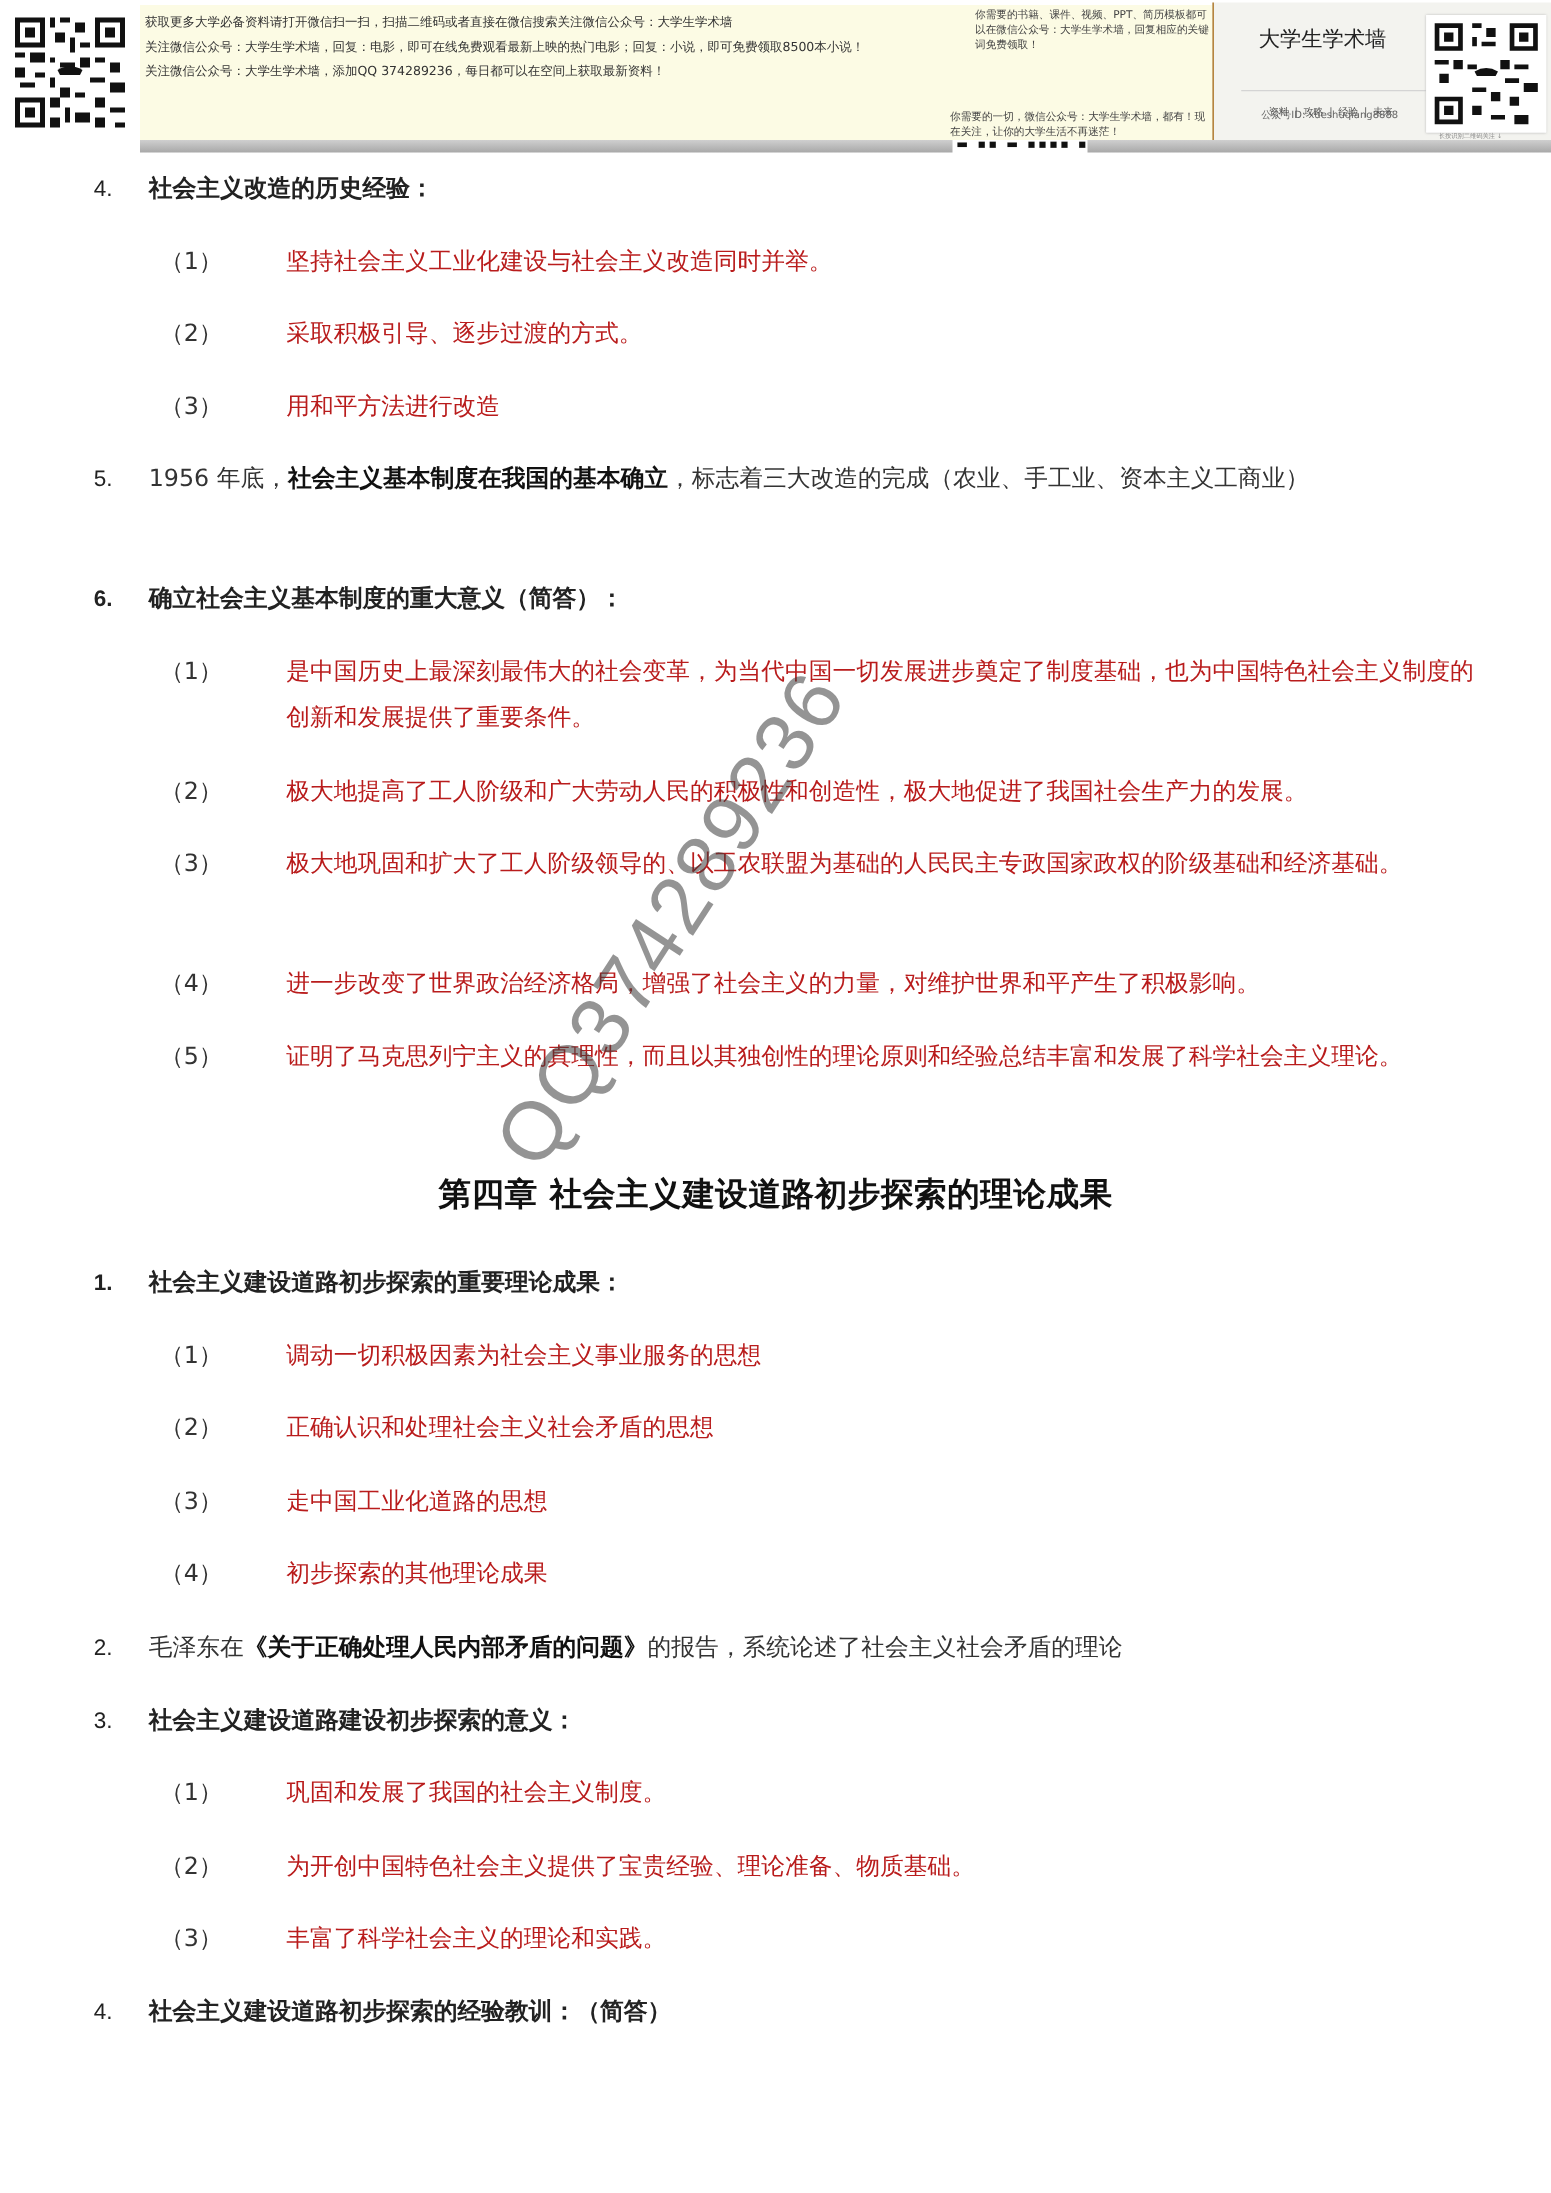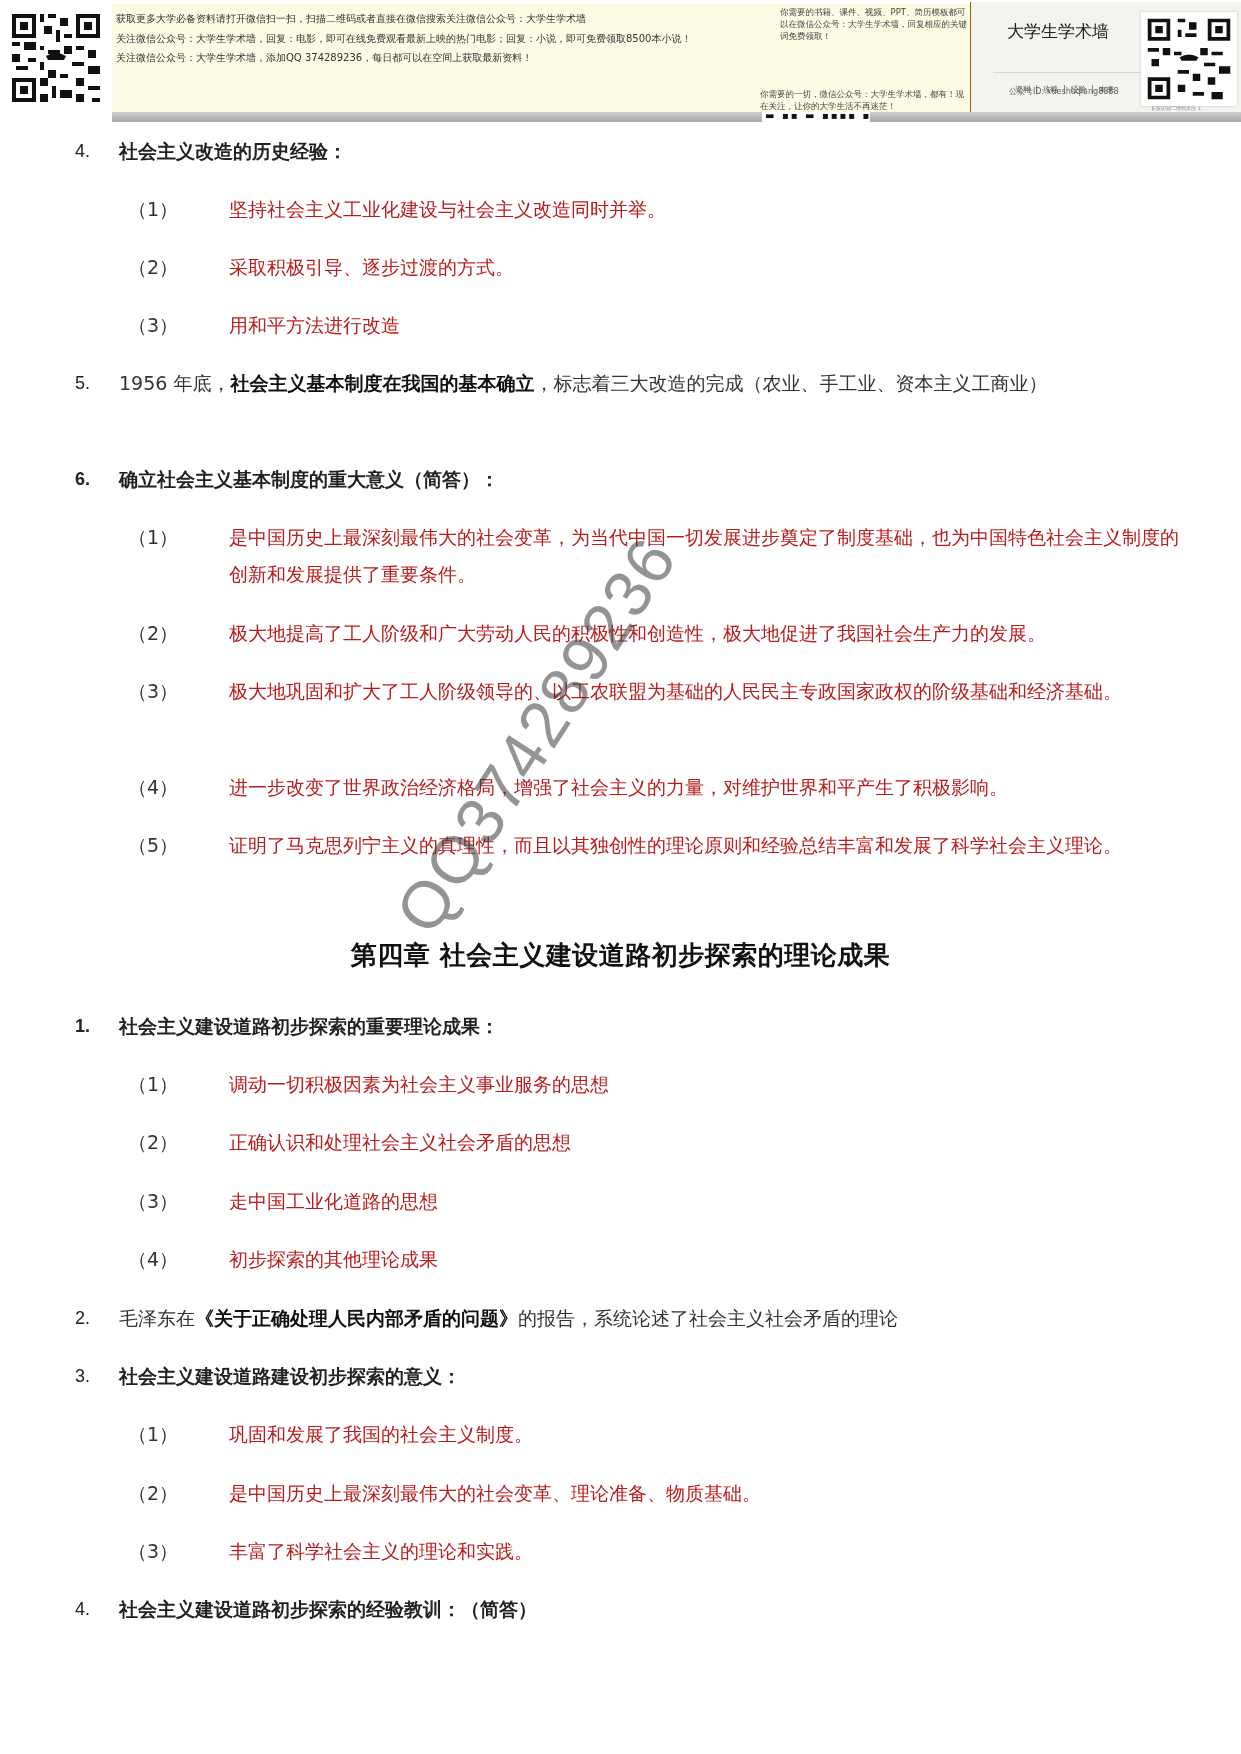--- a/index.html
+++ b/index.html
@@ -178,21 +178,21 @@
   <div class="item" style="top:1358px;left:0;width:1241px">
     <span class="num">3.</span>
     <span class="head">社会主义建设道路建设初步探索的意义：</span>
   </div>
   <div class="item" style="top:1416px;left:0;width:1241px">
     <span class="sub-num">（1）</span>
     <span class="sub-text">巩固和发展了我国的社会主义制度。</span>
   </div>
   <div class="item" style="top:1475px;left:0;width:1241px">
     <span class="sub-num">（2）</span>
-    <span class="sub-text">是中国历史上最深刻最伟大的社会变革、理论准备、物质基础。</span>
+    <span class="sub-text">为开创中国特色社会主义提供了宝贵经验、理论准备、物质基础。</span>
   </div>
   <div class="item" style="top:1533px;left:0;width:1241px">
     <span class="sub-num">（3）</span>
     <span class="sub-text">丰富了科学社会主义的理论和实践。</span>
   </div>
 
   <div class="item" style="top:1591px;left:0;width:1241px">
     <span class="num">4.</span>
     <span class="head">社会主义建设道路初步探索的经验教训：（简答）</span>
   </div>

